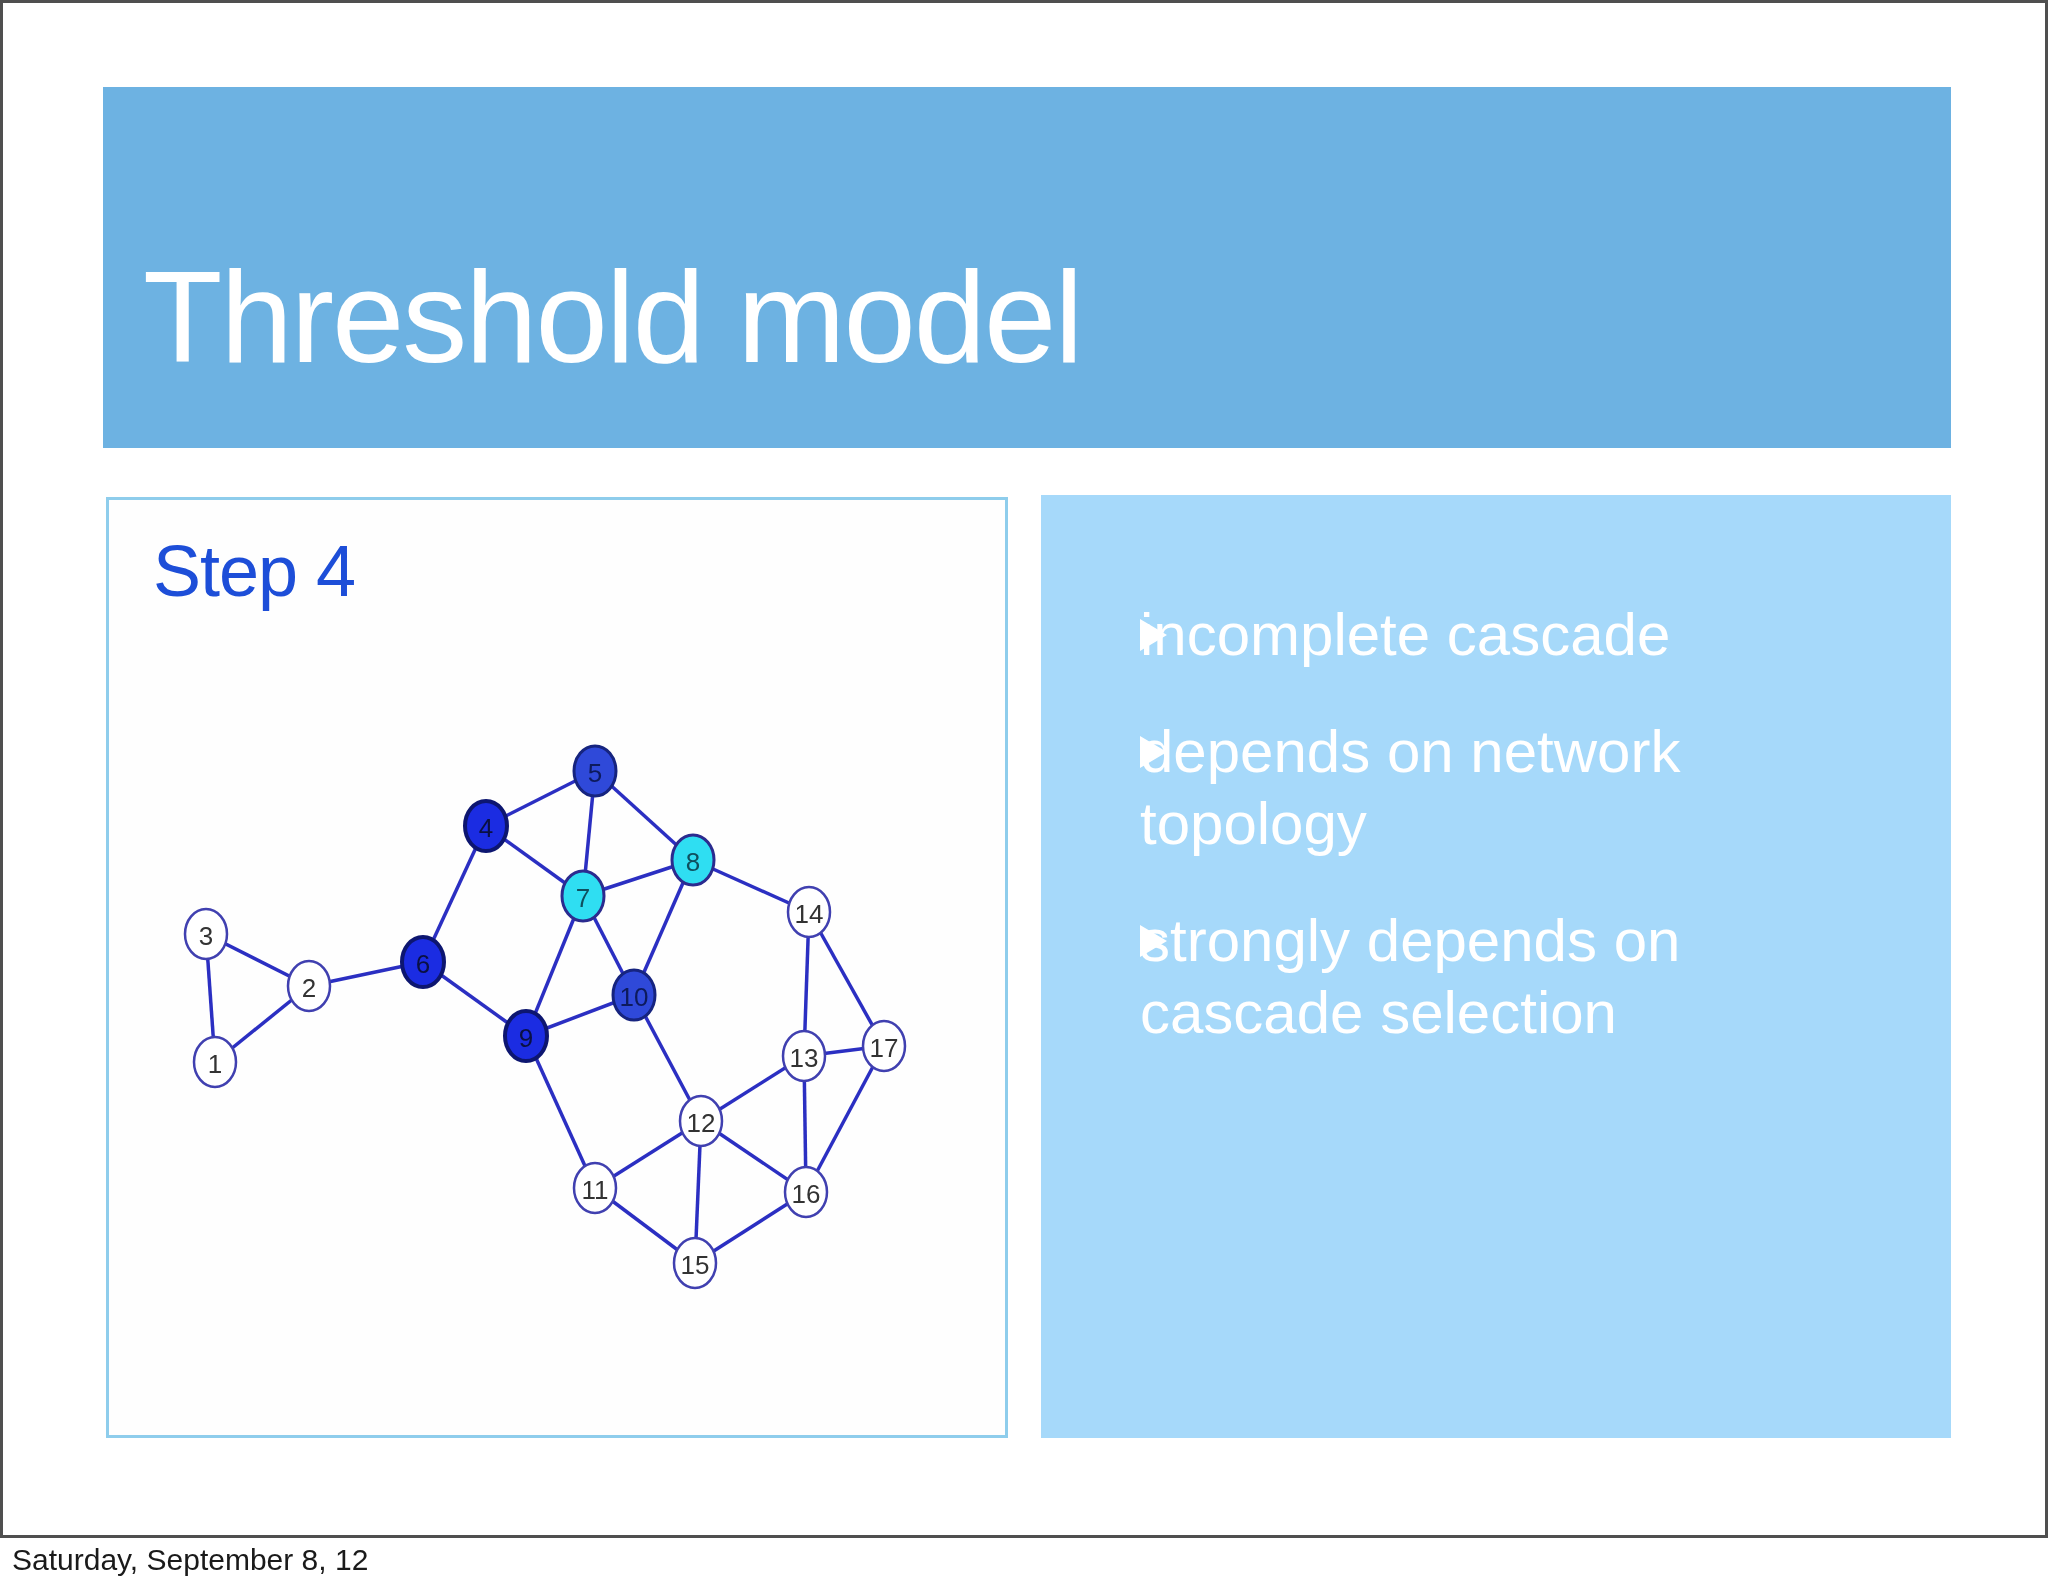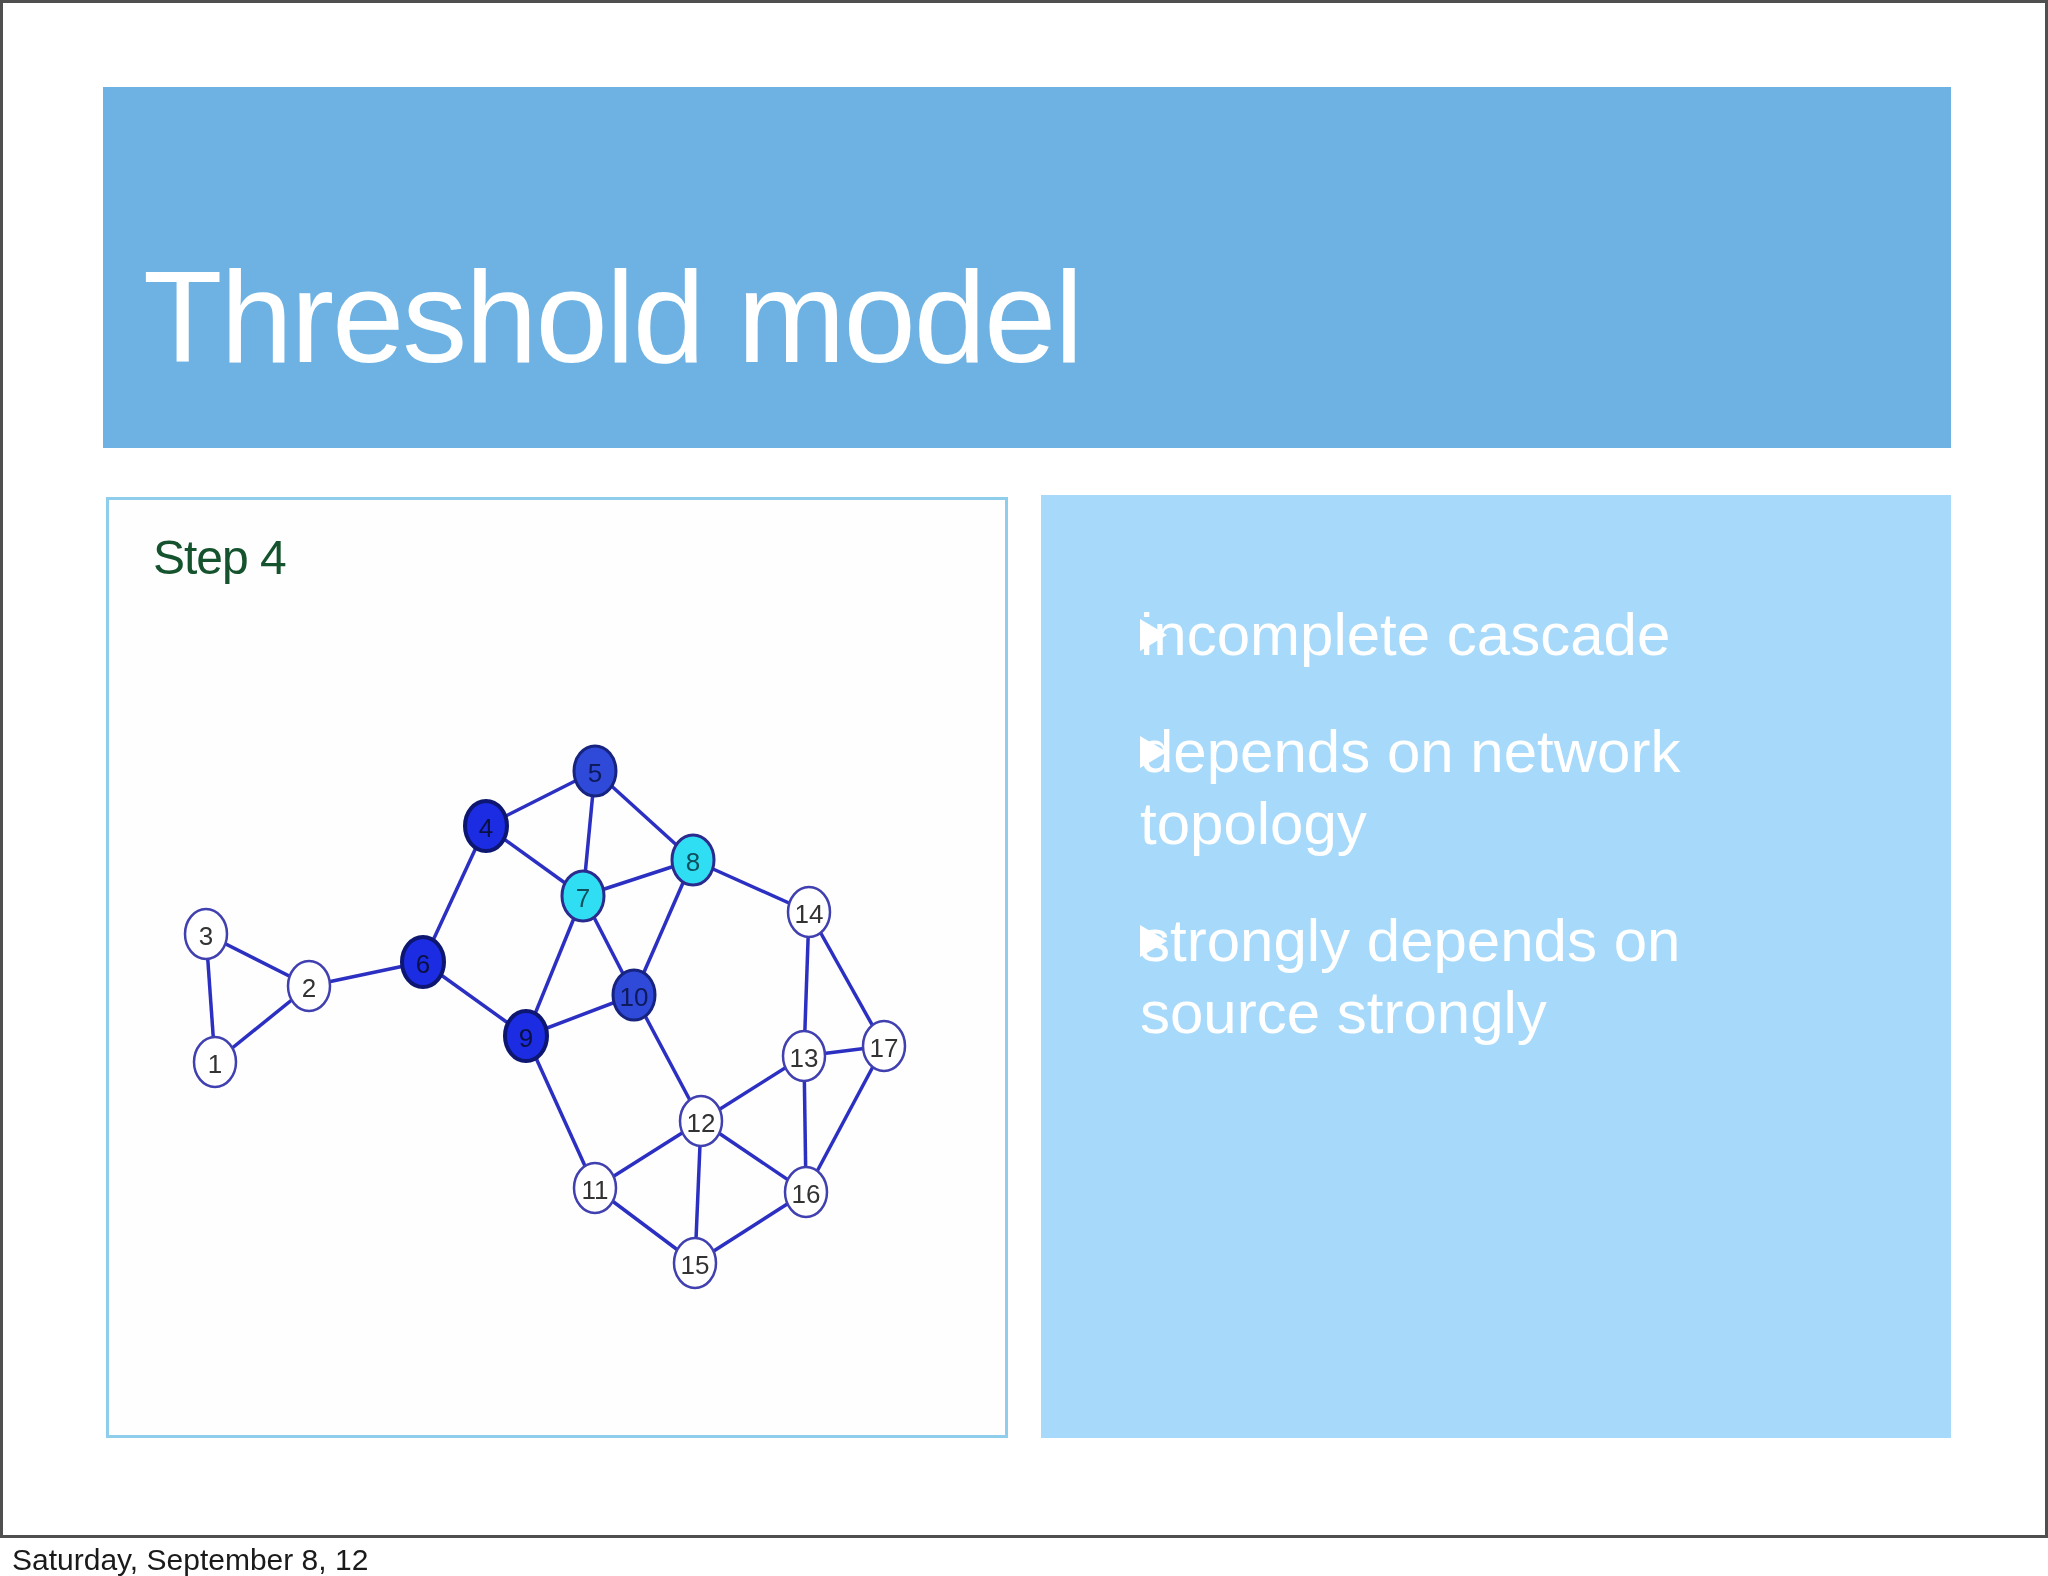--- a/index.html
+++ b/index.html
@@ -31,21 +31,21 @@
   
   .left-panel{
     position:absolute;left:103px;top:494px;
     width:902px;height:941px;
     box-sizing:border-box;
     border:3px solid #8ecdec;
     background:#fefefe;
   }
   .step-heading{
     position:absolute;left:44px;top:30px;
-    font-size:48px;color:#14532d;letter-spacing:-1px;
+    font-size:72px;color:#1d4ed8;letter-spacing:-1px;
   }
   .net-graph{position:absolute;left:0;top:0;width:896px;height:935px;}
   .net-graph line{stroke:#2b2fc2;stroke-width:3.5;}
   .net-graph ellipse{stroke-width:2.5;}
   .net-graph .n-inactive{fill:#ffffff;stroke:#4040b0;}
   .net-graph .n-dark{fill:#1b2ce2;stroke:#0d1670;stroke-width:4;}
   .net-graph .n-mid{fill:#2f49d9;stroke:#16247f;stroke-width:3;}
   .net-graph .n-cyan{fill:#2fdef2;stroke:#2b2b8f;stroke-width:3;}
   .net-graph text{
     font-family:"Liberation Sans","DejaVu Sans",sans-serif;
@@ -201,20 +201,20 @@
       <li class="bullet-item">
         <span class="tri-icon"></span>
         <span>incomplete cascade</span>
       </li>
       <li class="bullet-item">
         <span class="tri-icon"></span>
         <span>depends on network topology</span>
       </li>
       <li class="bullet-item">
         <span class="tri-icon"></span>
-        <span>strongly depends on source strongly</span>
+        <span>strongly depends on cascade selection</span>
       </li>
     </ul>
   </div>
 
 </div>
 
 <div class="footer-date">Saturday, September 8, 12</div>
 
 </body></html>

